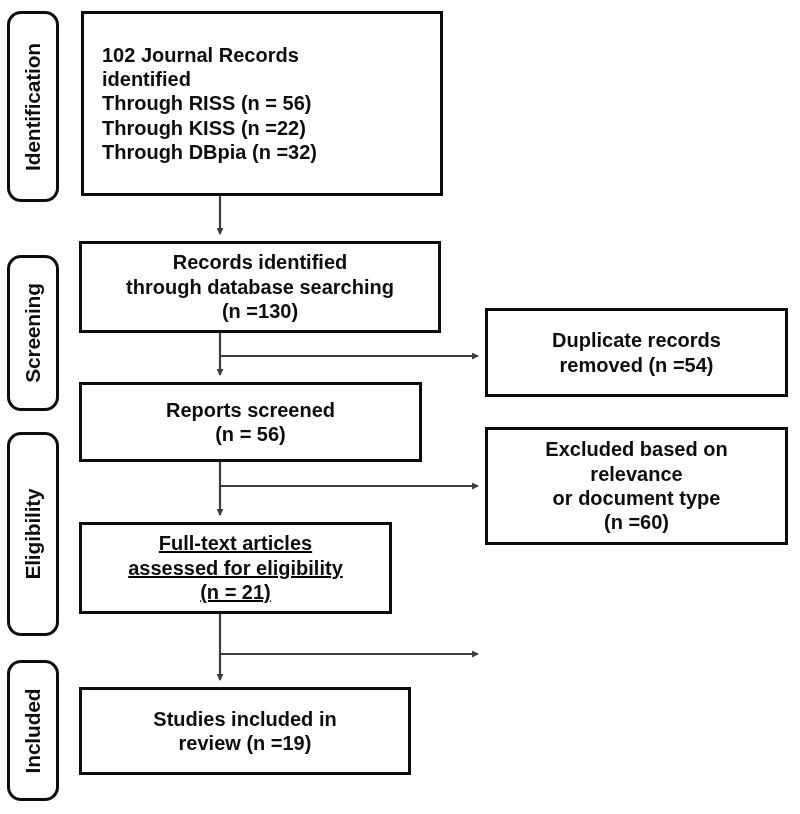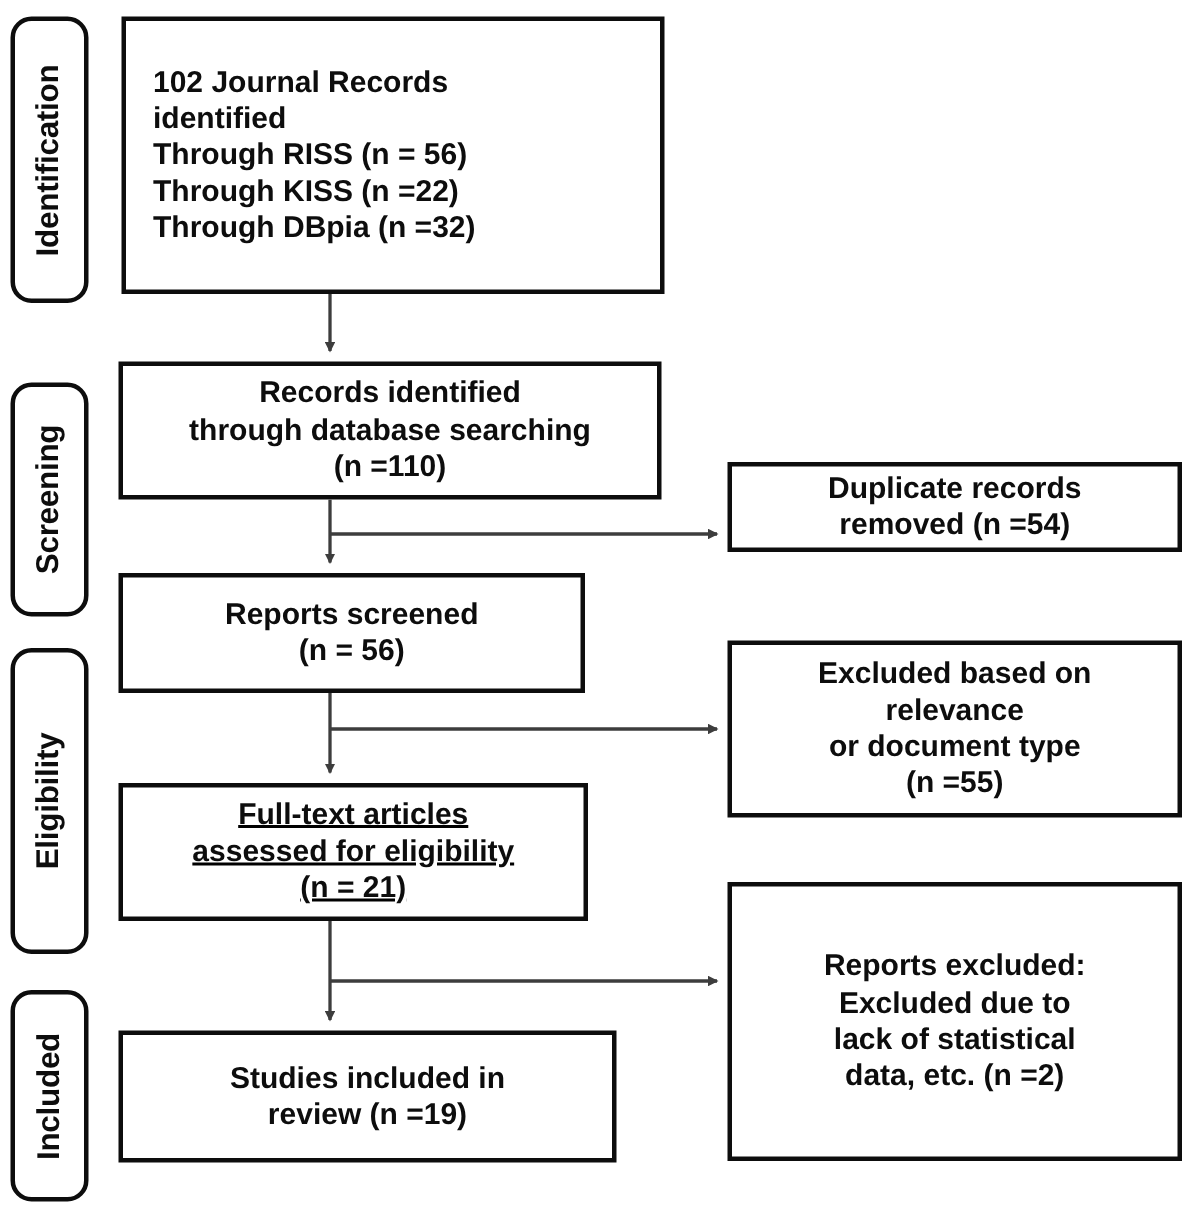--- a/index.html
+++ b/index.html
@@ -108,44 +108,38 @@
     <div class="flow-box align-left" style="left: 81px; top: 11px; width: 362px; height: 185px;">
       <div class="box-text left">102 Journal Records
 identified
     Through RISS (n = 56)
     Through KISS (n =22)
     Through DBpia (n =32)</div>
     </div>
     <div class="flow-box" style="left: 79px; top: 241px; width: 362px; height: 92px;">
       <div class="box-text">Records identified
 through database searching
-(n =110)</div>
+(n =130)</div>
     </div>
-    <div class="flow-box" style="left: 485px; top: 308px; width: 303px; height: 60px;">
+    <div class="flow-box" style="left: 485px; top: 308px; width: 303px; height: 89px;">
       <div class="box-text">Duplicate records
 removed (n =54)</div>
     </div>
-    <div class="flow-box" style="left: 79px; top: 382px; width: 311px; height: 80px;">
+    <div class="flow-box" style="left: 79px; top: 382px; width: 343px; height: 80px;">
       <div class="box-text">Reports screened
 (n = 56)</div>
     </div>
     <div class="flow-box" style="left: 485px; top: 427px; width: 303px; height: 118px;">
       <div class="box-text">Excluded based on
 relevance
 or document type
-(n =55)</div>
+(n =60)</div>
     </div>
     <div class="flow-box" style="left: 79px; top: 522px; width: 313px; height: 92px; text-decoration: underline;">
       <div class="box-text">Full-text articles
 assessed for eligibility
 (n = 21)</div>
-    </div>
-    <div class="flow-box" style="left: 485px; top: 588px; width: 303px; height: 186px;">
-      <div class="box-text">Reports excluded:
-Excluded due to
-lack of statistical
-data, etc. (n =2)</div>
     </div>
     <div class="flow-box" style="left: 79px; top: 687px; width: 332px; height: 88px;">
       <div class="box-text">Studies included in
 review (n =19)</div>
     </div>
   </div>
 
 </body></html>

